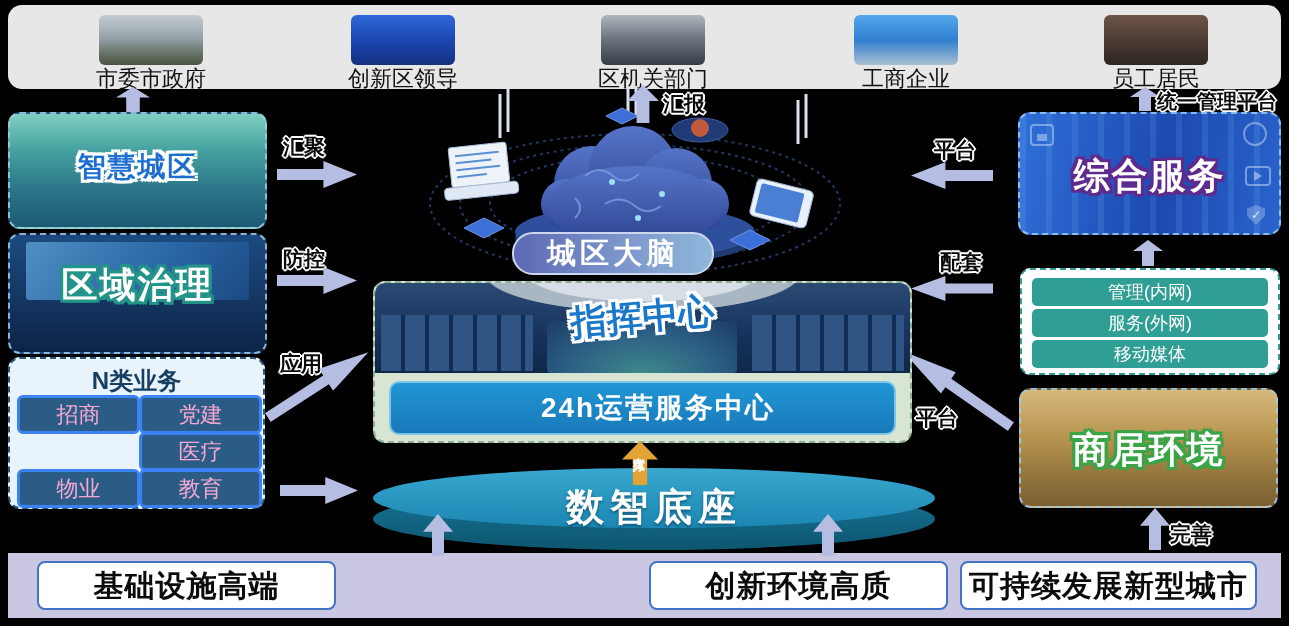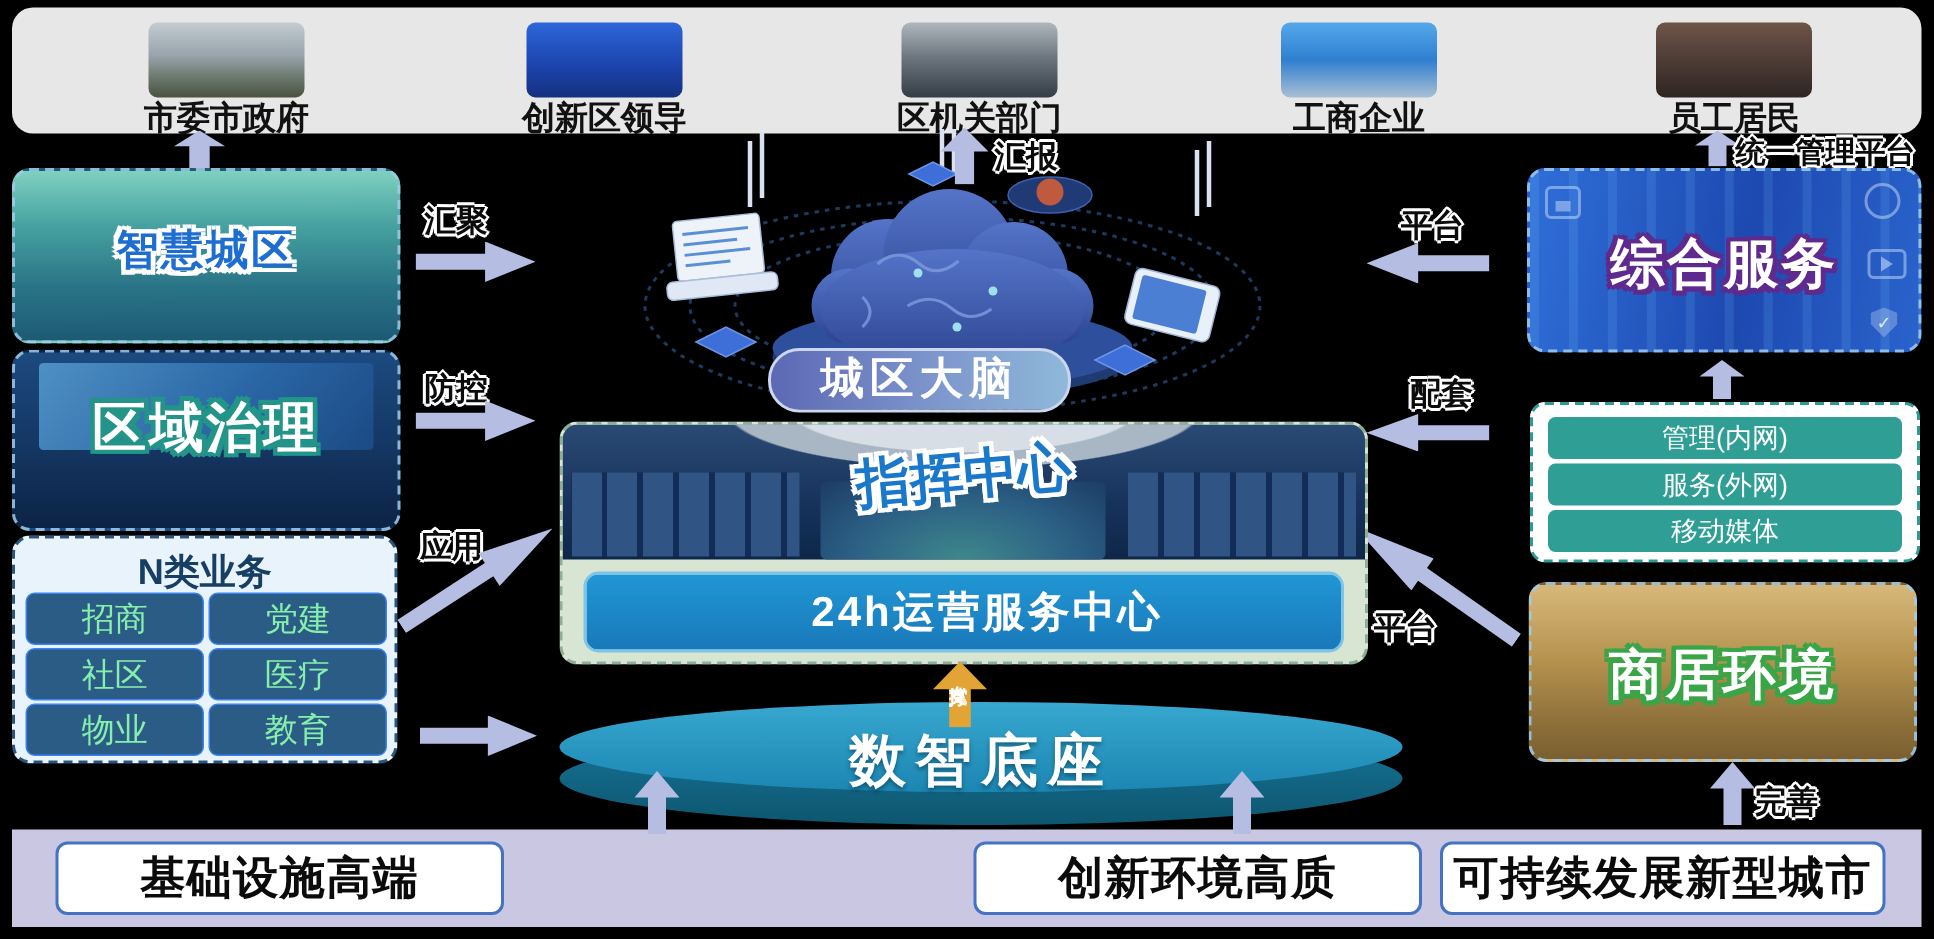--- a/index.html
+++ b/index.html
@@ -4,21 +4,21 @@
 <style>
   html,body{margin:0;padding:0;background:#000;}
   #canvas{position:relative;width:1289px;height:626px;background:#000;overflow:hidden;
           font-family:"Liberation Sans","DejaVu Sans",sans-serif;}
   .abs{position:absolute;}
 
   
   .topbar{left:8px;top:5px;width:1273px;height:84px;background:#e7e7e7;border-radius:14px;}
   .stake{position:absolute;top:10px;width:200px;text-align:center;}
   .stake .photo{width:104px;height:50px;margin:0 auto;border-radius:6px;}
-  .stake .slabel{margin-top:2px;font-size:22px;font-weight:bold;color:#111;line-height:24px;}
+  .stake .slabel{margin-top:2px;font-size:22px;font-weight:normal;color:#111;line-height:24px;}
   .ph-gov{background:linear-gradient(180deg,#c3ccd2 0%,#97a2aa 45%,#6d7a70 72%,#49523f 100%);}
   .ph-launch{background:linear-gradient(180deg,#2e66d8 0%,#1c45b0 55%,#15307e 100%);}
   .ph-dept{background:linear-gradient(180deg,#aeb6be 0%,#6f7880 45%,#343c46 100%);}
   .ph-biz{background:linear-gradient(180deg,#54a8ea 0%,#2f7fd0 50%,#a9bfd2 100%);}
   .ph-crowd{background:linear-gradient(180deg,#6e5448 0%,#4a3a34 55%,#2e2522 100%);}
 
   
   .ar{position:absolute;background:#b5bde2;}
   .ar-r{clip-path:polygon(0 30%,58% 30%,58% 0,100% 50%,58% 100%,58% 70%,0 70%);}
   .ar-l{clip-path:polygon(100% 30%,42% 30%,42% 0,0 50%,42% 100%,42% 70%,100% 70%);}
@@ -46,22 +46,22 @@
   .smartcity{left:8px;top:112px;width:255px;height:113px;
     background:linear-gradient(180deg,#7fd0c0 0%,#46a2a0 32%,#2a7487 68%,#1d5a74 100%);}
   .regiongov{left:8px;top:233px;width:255px;height:117px;
     background:linear-gradient(180deg,#1c4a80 0%,#143662 55%,#0c2345 100%);}
   .rg-screen{position:absolute;top:7px;left:16px;right:16px;height:58px;border-radius:3px;
     background:linear-gradient(125deg,#5498cc 0%,#2d6cac 55%,#1c4c88 100%);opacity:.9;}
   .nbiz{left:8px;top:357px;width:253px;height:148px;background:#e9f3fc;
     border:2px dashed #28567f;border-radius:12px;}
   .nbiz-title{position:absolute;left:0;right:0;top:6px;text-align:center;
     font-size:24px;font-weight:bold;color:#173f63;}
-  .nbtn{position:absolute;width:117px;height:33px;background:#2b5c86;border:1px solid #3b82f6;
-    border-radius:6px;color:#86efac;font-size:22px;text-align:center;line-height:33px;}
+  .nbtn{position:absolute;width:117px;height:33px;background:#2b5c86;border:3px solid #3b82f6;
+    border-radius:6px;color:#f9a8d4;font-size:22px;text-align:center;line-height:33px;}
 
   
   .brainpill{left:512px;top:232px;width:198px;height:39px;border-radius:21px;
     background:linear-gradient(90deg,#5c68b4 0%,#7d96cc 55%,#8fb8da 100%);
     border:2px solid #ccd6ec;color:#fff;font-size:29px;font-weight:bold;letter-spacing:4px;
     text-align:center;line-height:39px;z-index:4;}
   .command{left:373px;top:281px;width:535px;height:158px;border-radius:12px;overflow:hidden;
     border:2px dashed #8fae96;background:#d7e5d2;z-index:3;}
   .cc-photo{position:absolute;left:0;top:0;right:0;height:90px;
     background:radial-gradient(ellipse 300px 74px at 50% -10px,#d8dee6 0%,#d8dee6 38%,#a9b7c5 39%,#a9b7c5 52%,rgba(0,0,0,0) 53%),
@@ -147,21 +147,20 @@
 
   <div class="abs imgbox regiongov">
     <div class="rg-screen"></div>
     <div class="title ol-teal" style="top:26px;font-size:36px;">区域治理</div>
   </div>
 
   <div class="abs nbiz">
     <div class="nbiz-title">N类业务</div>
     <div class="nbtn" style="left:7px;top:36px;">招商</div>
     <div class="nbtn" style="left:129px;top:36px;">党建</div>
-    <div class="nbtn" style="left:7px;top:73px;">社区</div>
     <div class="nbtn" style="left:129px;top:73px;">医疗</div>
     <div class="nbtn" style="left:7px;top:110px;">物业</div>
     <div class="nbtn" style="left:129px;top:110px;">教育</div>
   </div>
 
   <div class="alabel" style="left:283px;top:133px;">汇聚</div>
   <div class="ar ar-r" style="left:277px;top:161px;width:80px;height:27px;"></div>
 
   <div class="alabel" style="left:283px;top:245px;">防控</div>
   <div class="ar ar-r" style="left:277px;top:267px;width:80px;height:27px;"></div>

